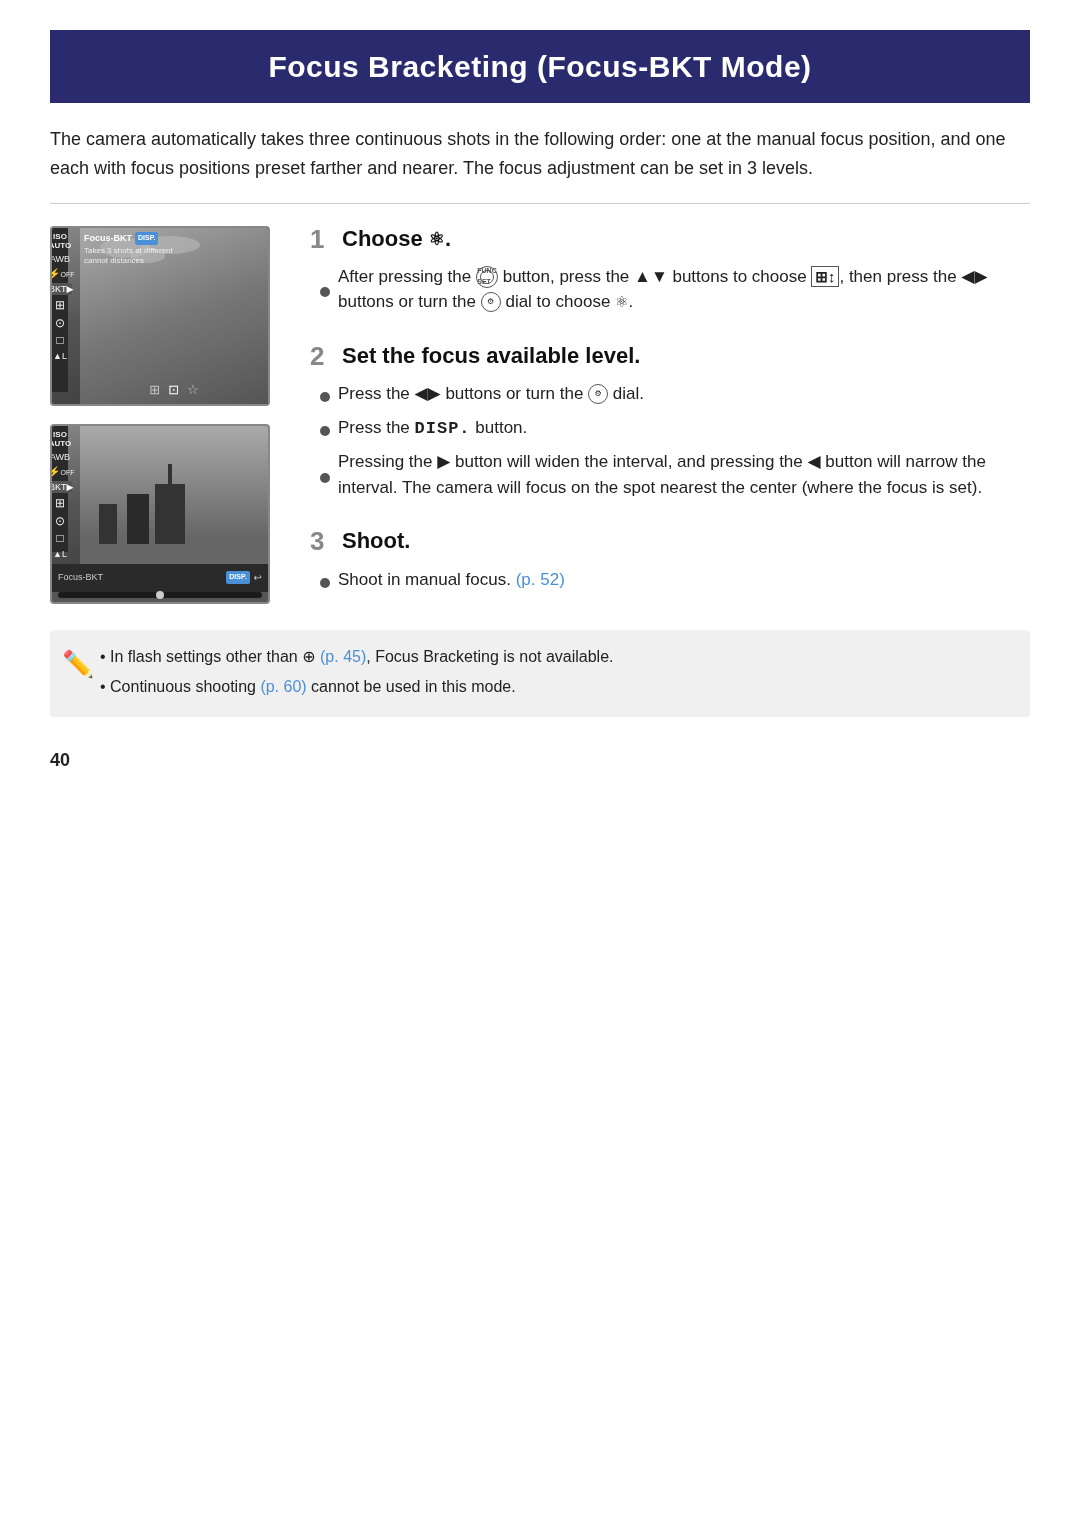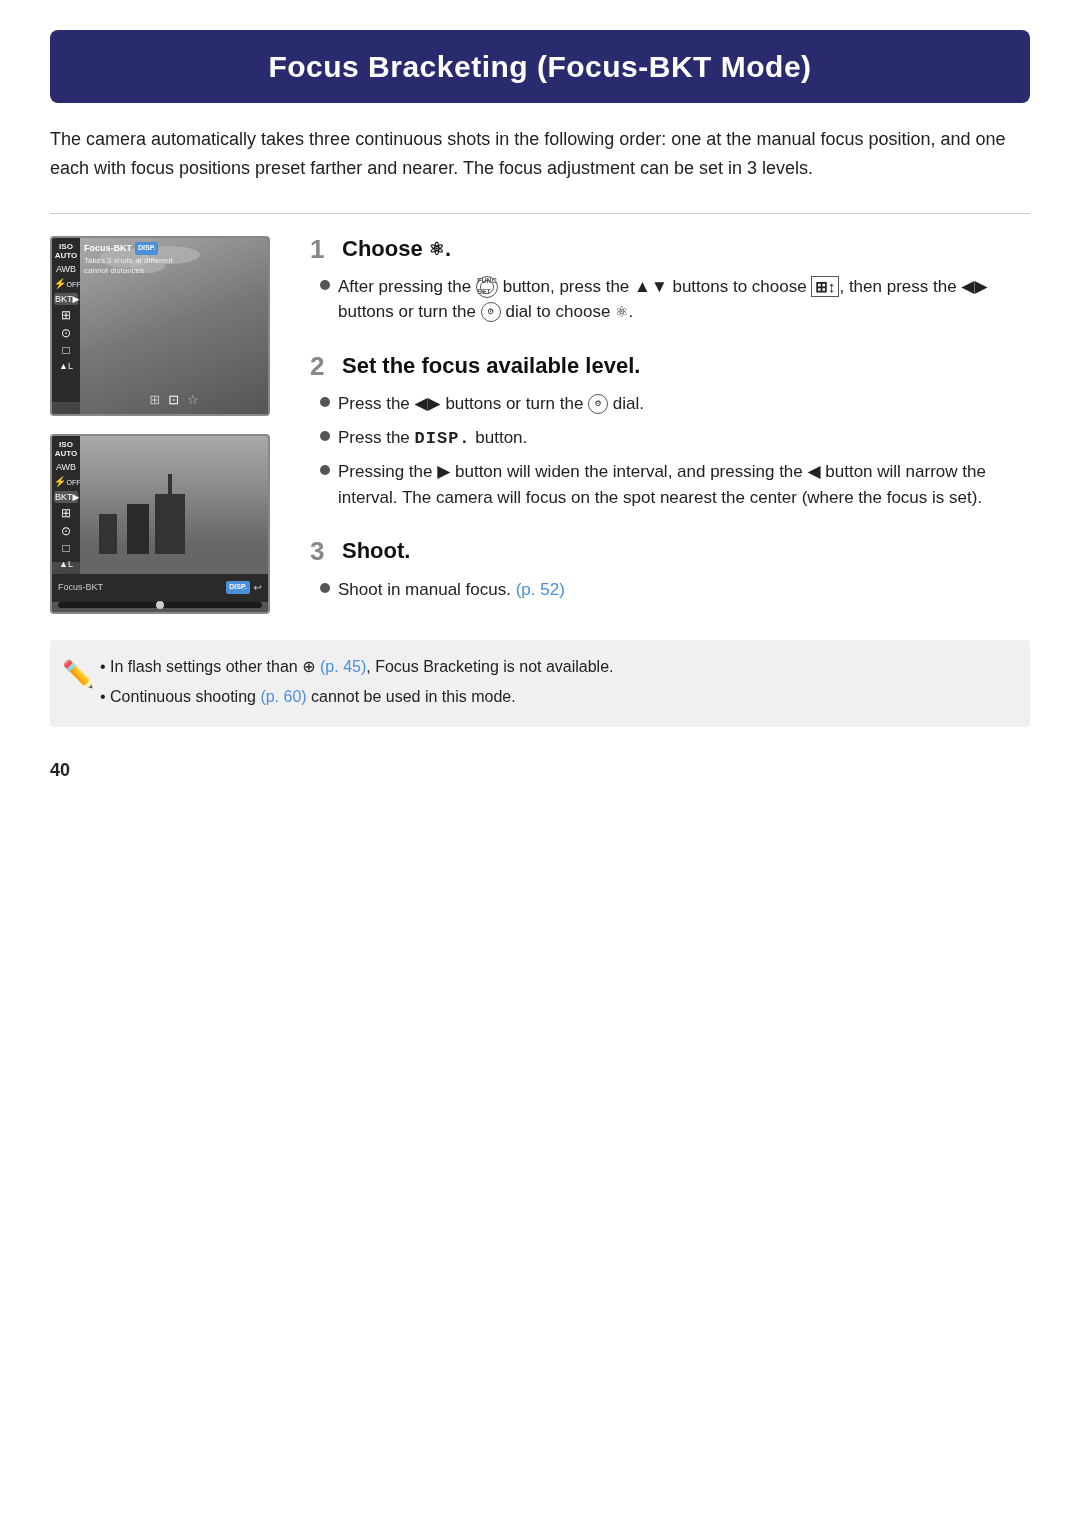--- a/index.html
+++ b/index.html
@@ -14,31 +14,31 @@
       line-height: 1.5;
     }
 
     .page-title {
       background: #2a2a6e;
       color: #fff;
       font-size: 30px;
       font-weight: bold;
       text-align: center;
       padding: 14px 20px;
-      border-radius: 8px;
+      border-radius: 0;
       margin-bottom: 22px;
       letter-spacing: 0.5px;
     }
 
     .intro-text {
       font-size: 18px;
       line-height: 1.6;
       margin-bottom: 22px;
       border-bottom: 1px solid #ccc;
-      padding-bottom: 30px;
+      padding-bottom: 20px;
     }
 
     .main-content {
       display: flex;
       gap: 30px;
     }
 
     .left-column {
       flex: 0 0 230px;
       display: flex;
@@ -67,21 +67,21 @@
       flex: 1;
       background: linear-gradient(160deg, #888 0%, #555 40%, #333 100%);
       position: relative;
     }
 
     .camera-sidebar {
       position: absolute;
       left: 0;
       top: 0;
       bottom: 12px;
-      width: 28px;
+      width: 16px;
       background: #2a2a2a;
       display: flex;
       flex-direction: column;
       align-items: center;
       padding: 4px 2px;
       gap: 3px;
     }
 
     .cam-icon {
       color: #ddd;
@@ -266,21 +266,21 @@
     }
 
     .step-bullets {
       list-style: none;
       padding-left: 0;
       margin-left: 10px;
     }
 
     .step-bullets li {
       display: flex;
-      align-items: flex-start;
+      align-items: center;
       gap: 8px;
       margin-bottom: 8px;
       font-size: 17px;
       line-height: 1.5;
     }
 
     .bullet-dot {
       display: inline-block;
       width: 10px;
       height: 10px;

